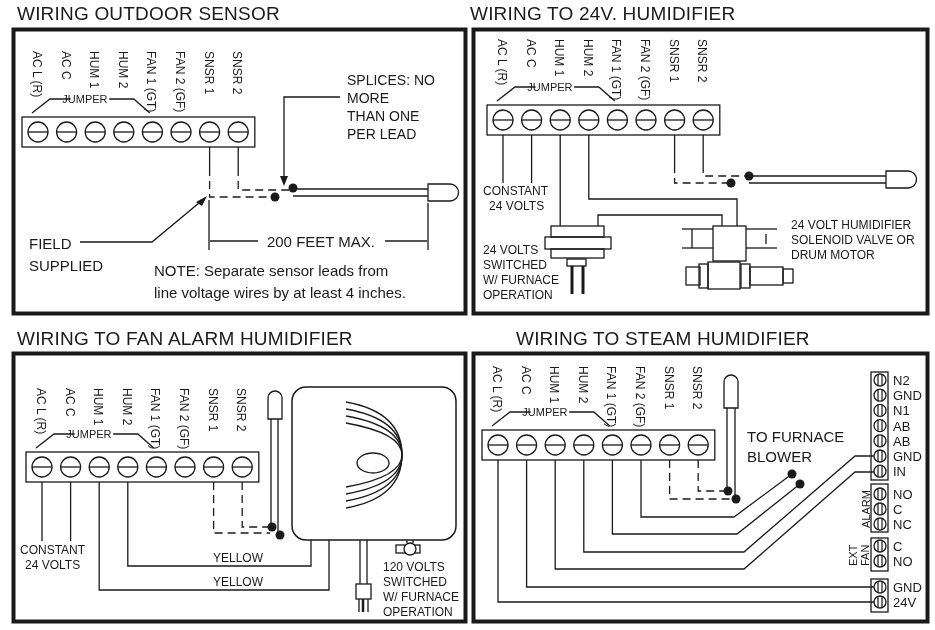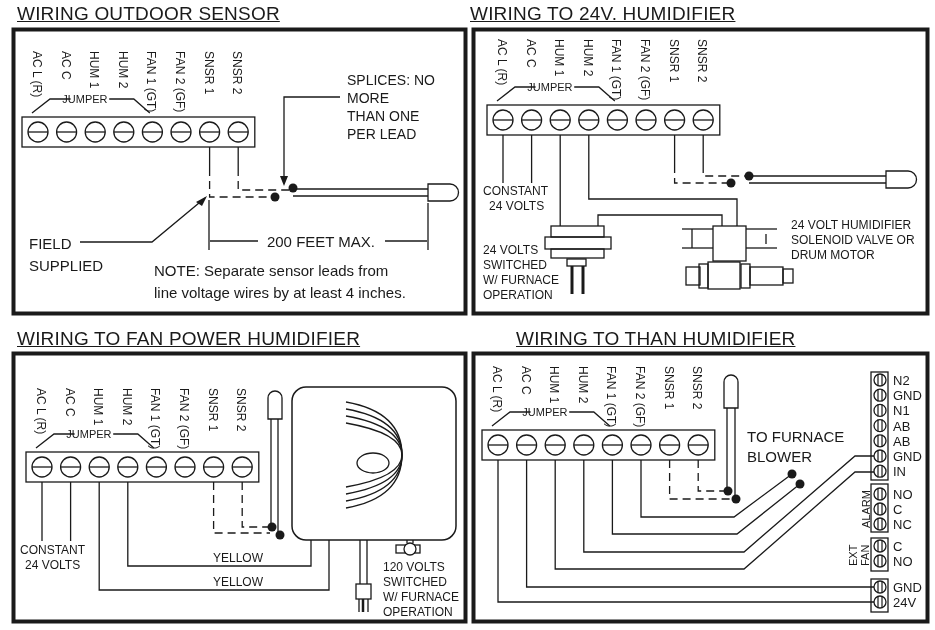--- a/index.html
+++ b/index.html
@@ -1,27 +1,27 @@
 <!DOCTYPE html>
 <html><head>
 <meta charset="utf-8">
 <style>
   html,body{margin:0;padding:0;background:#fff;}
   body{width:935px;height:630px;position:relative;overflow:hidden;font-family:"Liberation Sans",sans-serif;color:#1a1a1a;}
-  .title{position:absolute;font-size:19px;letter-spacing:0.2px;white-space:nowrap;color:#1a1a1a;text-decoration:underline;}
+  .title{position:absolute;font-size:19px;letter-spacing:0.2px;white-space:nowrap;color:#1a1a1a;}
   svg{position:absolute;left:0;top:0;}
   svg text{font-family:"Liberation Sans",sans-serif;fill:#1a1a1a;}
 </style>
 </head>
 <body>
 
 <div class="title" style="left:17px;top:3px;">WIRING OUTDOOR SENSOR</div>
 <div class="title" style="left:470px;top:3px;text-align:center;">WIRING TO 24V. HUMIDIFIER</div>
-<div class="title" style="left:17px;top:328px;">WIRING TO FAN POWER HUMIDIFIER</div>
-<div class="title" style="left:516px;top:328px;">WIRING TO THAN HUMIDIFIER</div>
+<div class="title" style="left:17px;top:328px;">WIRING TO FAN ALARM HUMIDIFIER</div>
+<div class="title" style="left:516px;top:328px;">WIRING TO STEAM HUMIDIFIER</div>
 
 <svg id="diagram" width="935" height="630" viewBox="0 0 935 630">
 
   <rect x="13.5" y="29.5" width="452" height="284" fill="none" stroke="#1a1a1a" stroke-width="4"></rect>
   <rect x="473.5" y="29.5" width="454" height="284" fill="none" stroke="#1a1a1a" stroke-width="4"></rect>
   <rect x="13.5" y="353.5" width="452" height="268" fill="none" stroke="#1a1a1a" stroke-width="4"></rect>
   <rect x="473.5" y="353.5" width="454" height="268" fill="none" stroke="#1a1a1a" stroke-width="4"></rect>
 
   <g id="g-p0">
       <rect x="22" y="117" width="232.8" height="30" fill="none" stroke="#1a1a1a" stroke-width="1.3"></rect>

